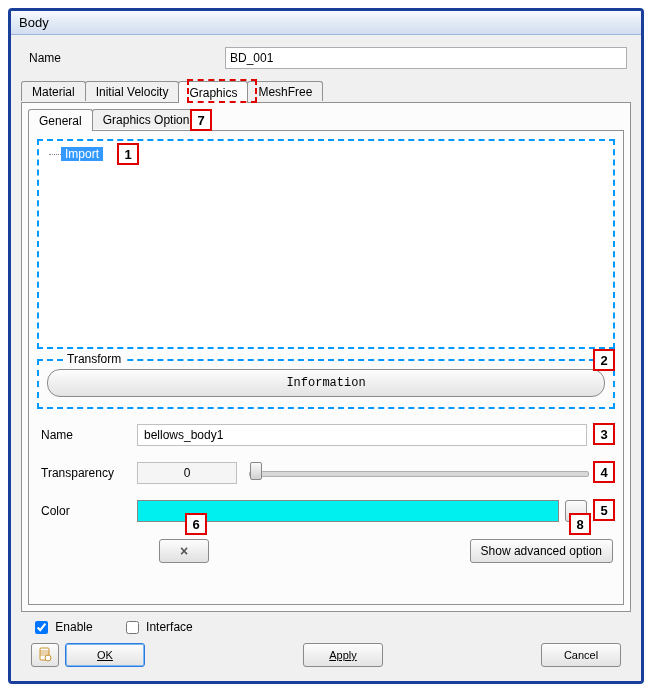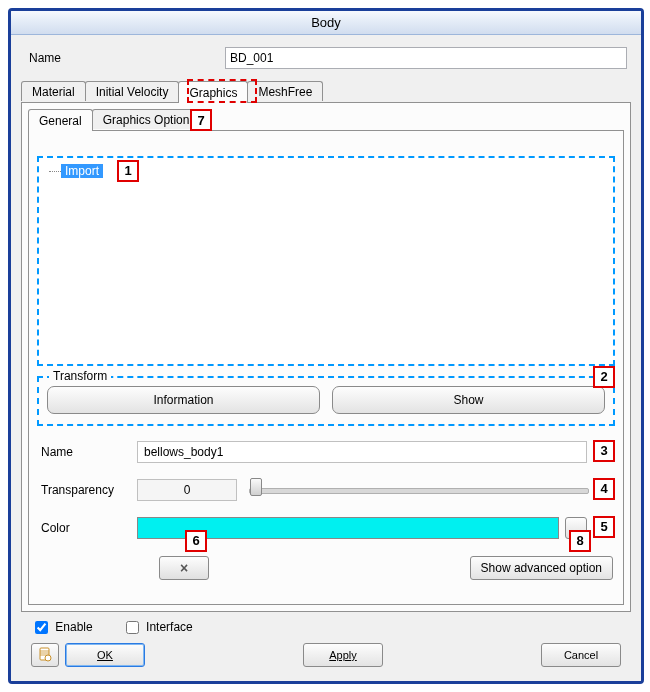--- a/index.html
+++ b/index.html
@@ -24,21 +24,20 @@
   }
   .titlebar {
     height: 24px;
     background: linear-gradient(to bottom, #f7f9fe 0%, #e4ecf7 45%, #d1ddef 100%);
     border-bottom: 1px solid #9db6db;
     display: flex;
     align-items: center;
     padding: 0 8px;
     font-size: 13px;
     color: #000;
-    justify-content: center;
   }
   .client {
     flex: 1;
     background: #f0f0f0;
     padding: 12px 10px 6px;
     display: flex;
     flex-direction: column;
     overflow: hidden;
   }
   .name-row {
@@ -90,21 +89,20 @@
     flex-direction:column;
   }
   .inner-tabpanel {
     border: 1px solid #919191;
     background: #fcfcfc;
     margin-top: -1px;
     padding: 8px;
     flex:1;
     display:flex;
     flex-direction:column;
-    justify-content:center;
   }
   .dashed-box {
     border: 2px dashed #0099ff;
     position: relative;
   }
   .tree-box {
     height: 210px;
     width: 100%;
     background:#fff;
     padding:6px 8px;
@@ -136,34 +134,34 @@
     justify-content:center;
     z-index:10;
   }
   .transform-box {
     margin-top:10px;
     padding:8px 8px 10px;
     position:relative;
   }
   .transform-label {
     position:absolute;
-    top:-9px; left:10px;
+    top:-9px; left:24px;
     background:#fcfcfc;
     padding:0 4px;
     font-size:12px;
   }
   .btn-row { display:flex; gap:12px; }
   .btn {
     flex:1;
     height:28px;
     border:1px solid #8a8a8a;
-    border-radius:7px;
+    border-radius:13px;
     background:linear-gradient(#fdfdfd,#e3e3e3);
     cursor:pointer;
-    font-family:Liberation Sans, sans-serif;
+    font-family:Liberation Mono, monospace;
     font-size:12px;
   }
   .field-row {
     display:flex;
     align-items:center;
     margin-top:14px;
     height:24px;
     position:relative;
   }
   .field-row > label { width:100px; padding-left:4px;}
@@ -341,21 +339,20 @@
             <span class="tree-conn"></span>
             <span class="tree-node">Import</span>
           </div>
           <div class="callout" style="left:78px; top:2px;">1</div>
         </div>
 
         <div class="dashed-box transform-box">
           <span class="transform-label">Transform</span>
           <div class="btn-row">
             <button class="btn">Information</button>
-            <button class="btn">Show</button>
           </div>
           <div class="callout" style="right:-2px; top:-12px;">2</div>
         </div>
 
         <div class="field-row">
           <label>Name</label>
           <input class="text-input" type="text" value="bellows_body1" style="">
           <div class="callout" style="right:0; top:0;">3</div>
         </div>
 

